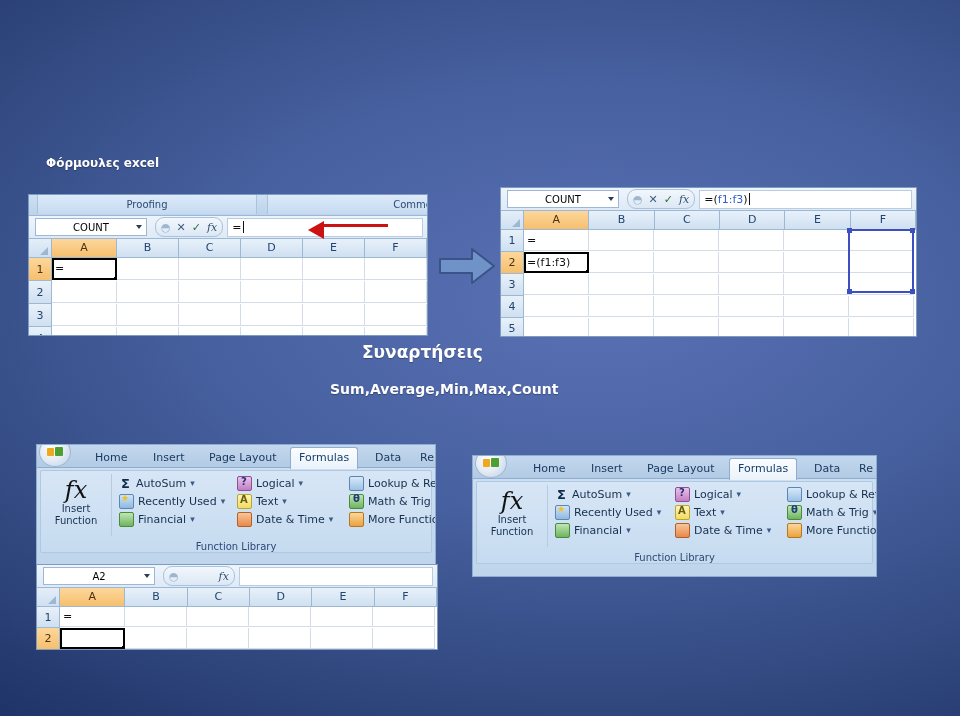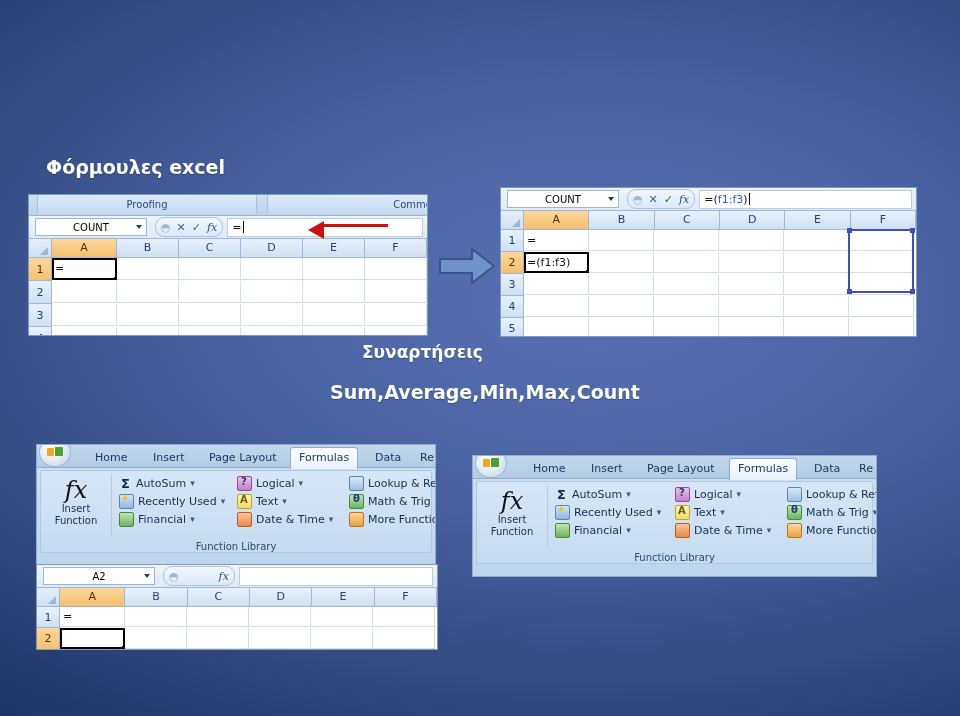--- a/index.html
+++ b/index.html
@@ -24,23 +24,23 @@
   .title-text{
     position:absolute;left:96px;top:34px;
     color:#ffffff;font-size:30px;font-weight:400;letter-spacing:.4px;
     white-space:nowrap;
   }
   
   .cap{
     position:absolute;color:#ffffff;font-weight:bold;white-space:nowrap;
     text-shadow:0 1px 1px rgba(0,0,0,.30);
   }
-  #cap-formulas{left:46px;top:156px;font-size:19px;}
+  #cap-formulas{left:46px;top:156px;font-size:12px;}
   #cap-functions{left:362px;top:342px;font-size:17px;}
-  #cap-funclist{left:330px;top:381px;font-size:19px;}
+  #cap-funclist{left:330px;top:381px;font-size:14px;}
   #cap-insertfn{left:84px;top:412px;font-size:17px;}
 
   
   .shot{position:absolute;background:#ffffff;overflow:hidden;}
   .ribbon-strip{
     height:20px;background:linear-gradient(180deg,#cfe0f2 0%,#bcd3ea 100%);
     border-bottom:1px solid #9cb8d6;position:relative;
   }
   .ribbon-strip .grp{
     position:absolute;top:0;height:19px;line-height:20px;

